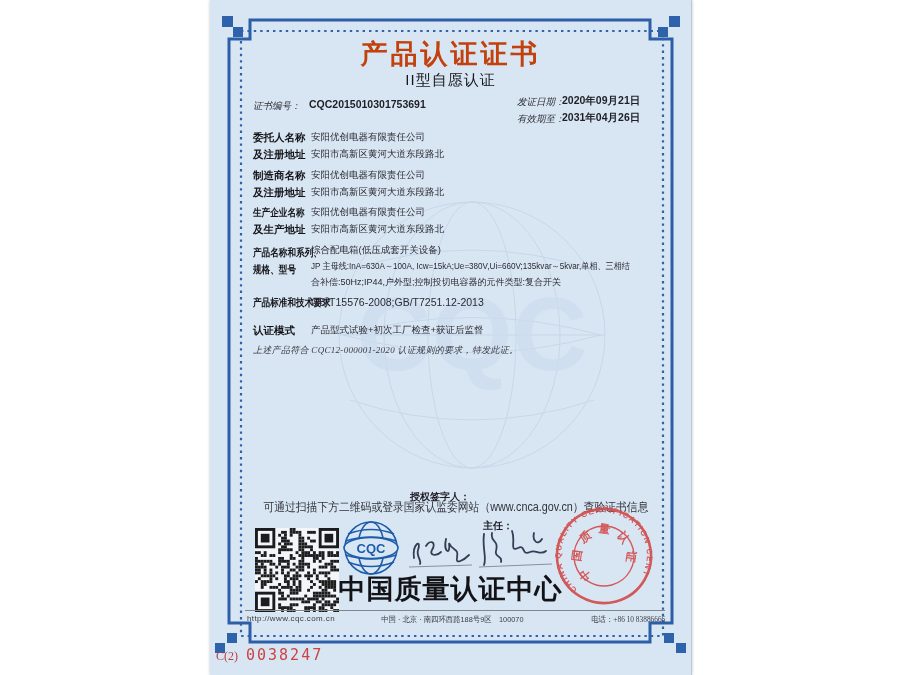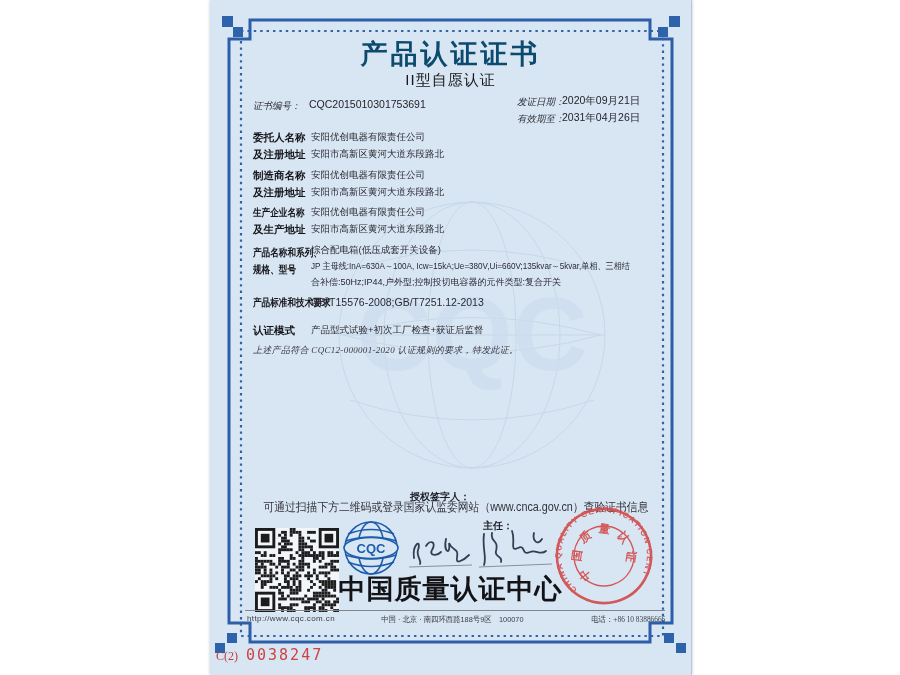--- a/index.html
+++ b/index.html
@@ -6,24 +6,24 @@
   #stage{position:relative;width:900px;height:675px;background:#ffffff;overflow:hidden;
          font-family:"Liberation Sans",sans-serif;}
   .paper{position:absolute;left:210px;top:0;width:481px;height:675px;
          background:#d8e6f3;border-right:1px solid #bcc8d4;box-shadow:0 0 3px rgba(100,110,125,.4);}
   .layer{position:absolute;left:0;top:0;width:481px;height:675px;}
   .border-svg{z-index:1;}
   .watermark{z-index:0;opacity:.55;}
   .content{z-index:2;}
   .abs{position:absolute;white-space:nowrap;}
   .title{left:0;right:0;top:36px;text-align:center;font-size:27px;font-weight:bold;
-         color:#0c4a6e;letter-spacing:3px;}
+         color:#c2410c;letter-spacing:3px;}
   .subtitle{left:0;right:0;top:71px;text-align:center;font-size:15px;color:#17171c;letter-spacing:1px;}
   .slabel{font-family:"Liberation Serif",serif;font-style:italic;font-size:9.5px;color:#2c2c34;}
-  .svalue{font-size:10.5px;font-weight:400;color:#1e1e26;}
+  .svalue{font-size:10.5px;font-weight:700;color:#1e1e26;}
   .lbl{left:43px;font-size:10.5px;font-weight:bold;color:#141419;}
   .lbl.cond{transform:scaleX(.82);transform-origin:left center;}
   .val{left:101px;font-size:9.5px;color:#2a2a33;}
   .val.cond{transform:scaleX(.9);transform-origin:left center;}
   .note{left:43px;font-family:Liberation Serif, serif;font-style:italic;font-size:9px;color:#3a3a44;
         letter-spacing:.3px;}
   .qrhint{left:0;right:0;top:499px;text-align:center;font-size:12px;color:#33333c;margin-left:11px;}
   .qrhint span{display:inline-block;transform:scaleX(.9);}
   .siglabel{font-size:10px;font-weight:600;color:#1c1c24;}
   .orgname{left:0;right:0;top:571px;text-align:center;font-size:27px;font-weight:bold;

